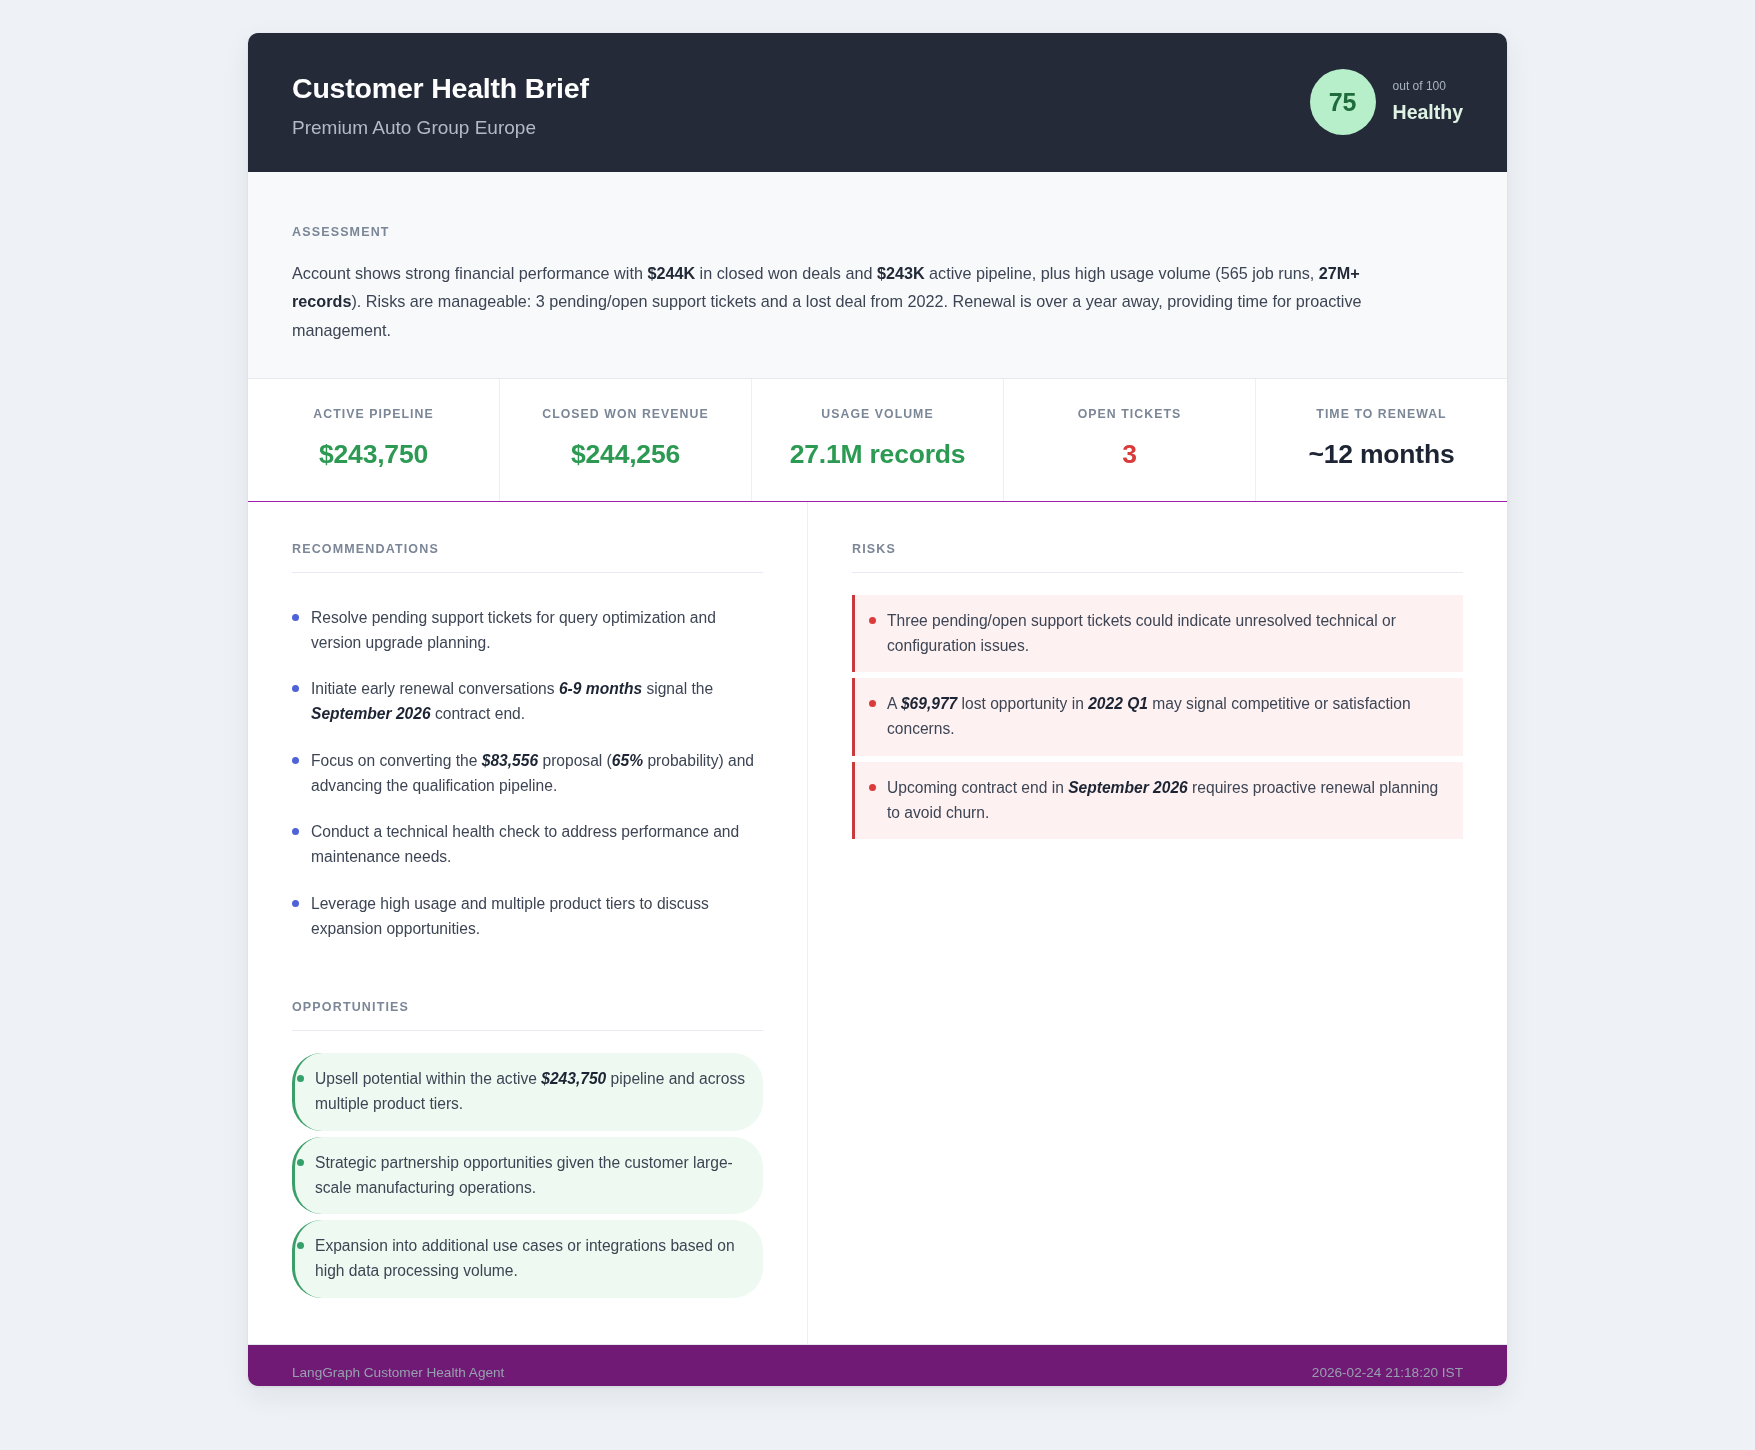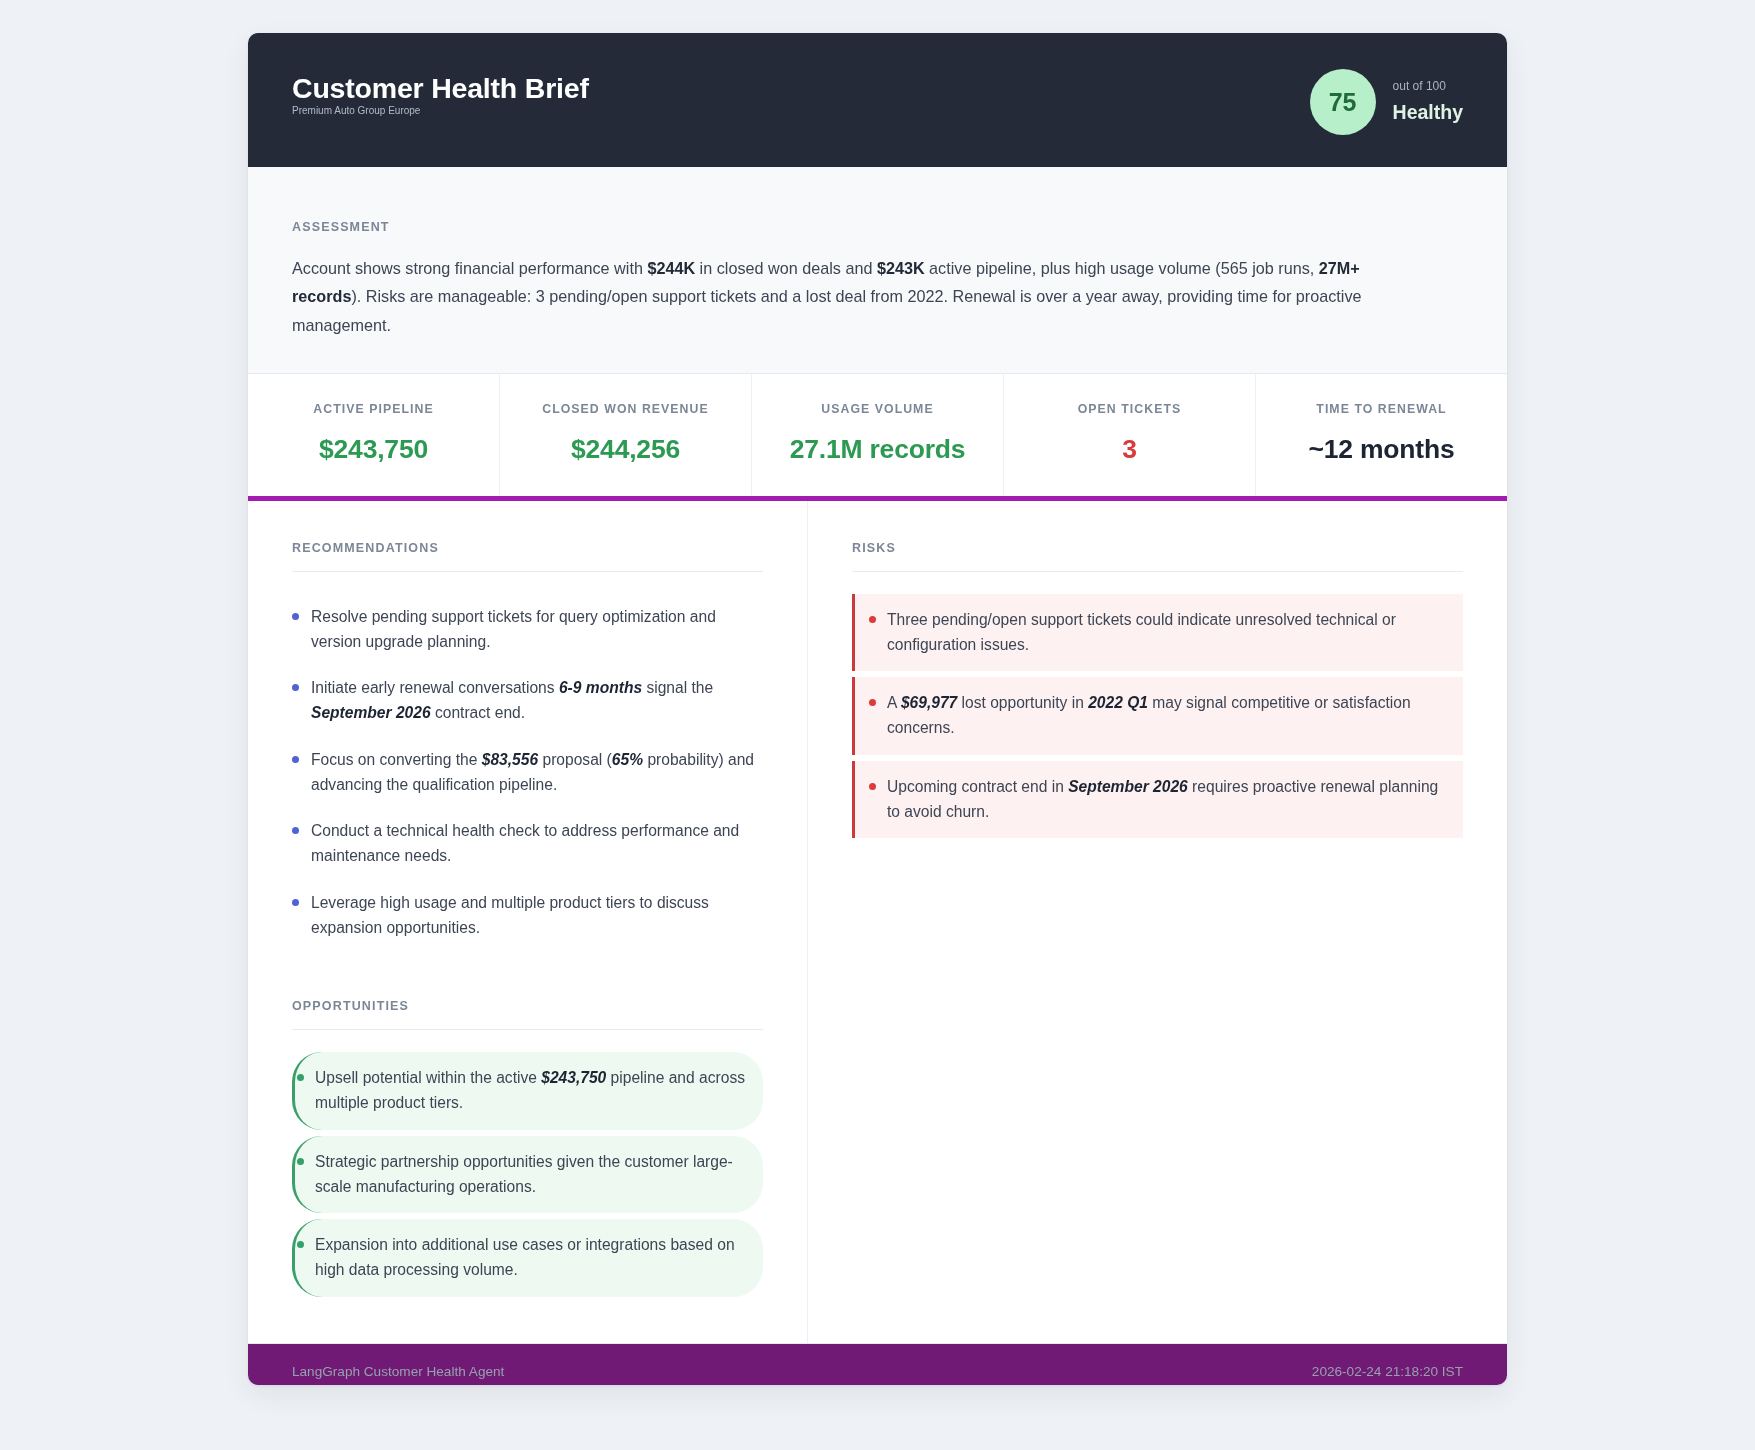--- a/index.html
+++ b/index.html
@@ -40,21 +40,22 @@
   .header-titles { padding-top: 4px; }
   .brief-title {
     color: #ffffff;
     font-size: 28.5px;
     font-weight: bold;
     letter-spacing: -0.2px;
     line-height: 1.2;
   }
   .brief-subtitle {
     color: #b2bac8;
-    font-size: 10px;
+    font-size: 19px;
+    margin-top: 12px;
     line-height: 1.2;
   }
 
   .score-block {
     display: flex;
     align-items: center;
     gap: 17px;
     padding-top: 2px;
   }
   .score-circle {
@@ -106,21 +107,21 @@
     color: #3d4554;
     font-size: 16.2px;
     line-height: 1.75;
     max-width: 1090px;
   }
   .assessment-body b { color: #222a38; font-weight: bold; }
 
   
   .metrics {
     display: flex;
-    border-bottom: 5px solid #a21caf;
+    border-bottom: 1px solid #a21caf;
   }
   .metric {
     flex: 1 1 0;
     padding: 28px 10px 30px 10px;
     text-align: center;
     border-right: 1px solid #eceff4;
   }
   .metric:last-child { border-right: none; }
   .metric-label {
     color: #7b8697;

